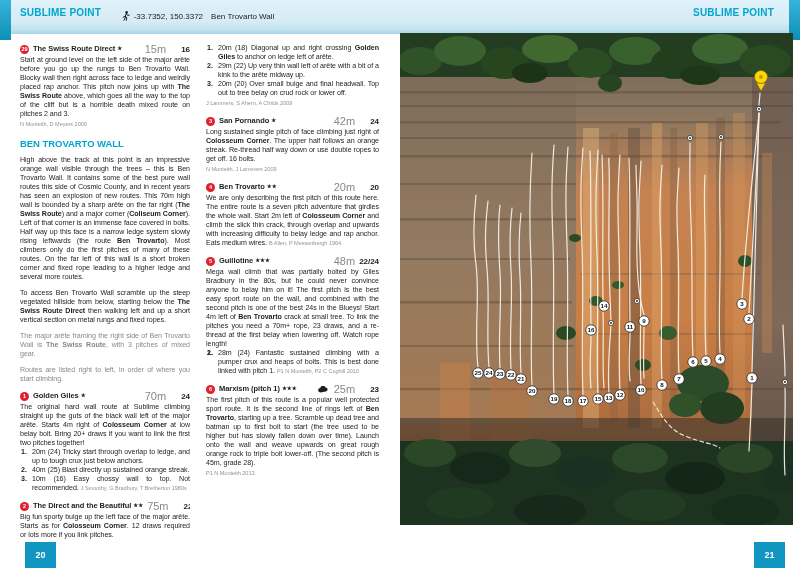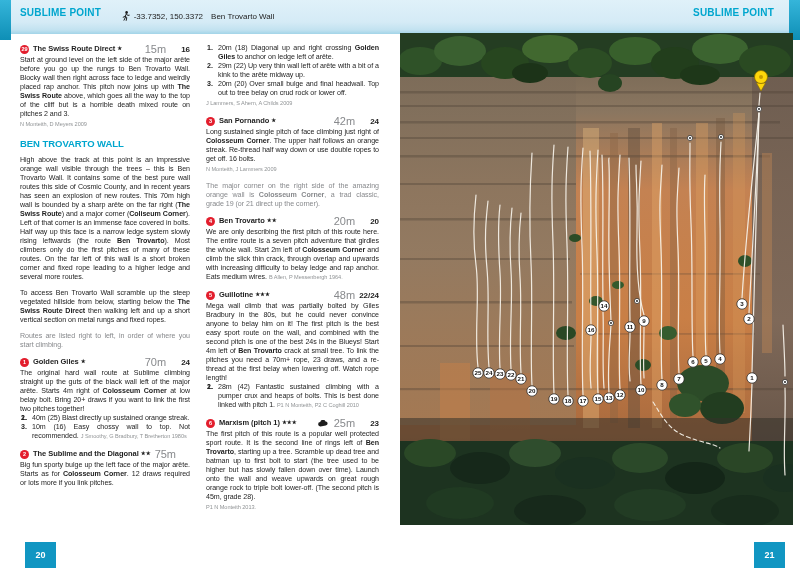--- a/index.html
+++ b/index.html
@@ -79,39 +79,40 @@
       <span class="rgrade">16</span>
     </div>
     <div class="rdesc"><span>Start at ground level on the left side of the major arête before you go up the rungs to Ben Trovarto Wall. Blocky wall then right across face to ledge and weirdly placed rap anchor. This pitch now joins up with </span><span class="b">The Swiss Route</span><span> above, which goes all the way to the top of the cliff but is a horrible death mixed route on pitches 2 and 3.</span></div>
     <div class="credit">N Monteith, D Meyers 2009</div>
   </div>
 
   <div class="section-heading">BEN TROVARTO WALL</div>
 
   <div class="para"><span>High above the track at this point is an impressive orange wall visible through the trees – this is Ben Trovarto Wall. It contains some of the best pure wall routes this side of Cosmic County, and in recent years has seen an explosion of new routes. This 70m high wall is bounded by a sharp arête on the far right (</span><span class="b">The Swiss Route</span><span>) and a major corner (</span><span class="b">Coliseum Corner</span><span>). Left of that corner is an immense face covered in bolts. Half way up this face is a narrow ledge system slowly rising leftwards (the route </span><span class="b">Ben Trovarto</span><span>). Most climbers only do the first pitches of many of these routes. On the far left of this wall is a short broken corner and fixed rope leading to a higher ledge and several more routes.</span></div>
   <div class="para"><span>To access Ben Trovarto Wall scramble up the steep vegetated hillside from below, starting below the </span><span class="b">The Swiss Route Direct</span><span> then walking left and up a short vertical section on metal rungs and fixed ropes.</span></div>
+  <div class="note"><span>The major arête framing the right side of Ben Trovarto Wall is </span><span class="b">The Swiss Route</span><span>, with 3 pitches of mixed gear.</span></div>
   <div class="note"><span>Routes are listed right to left, in order of where you start climbing.</span></div>
 
   <div class="route">
     <div class="route-head">
       <span class="badge">1</span>
       <span class="rname"><span>Golden Giles</span> <span class="stars">★</span></span>
       <span class="rlen">70m</span>
       <span class="rgrade">24</span>
     </div>
     <div class="rdesc"><span>The original hard wall route at Sublime climbing straight up the guts of the black wall left of the major arête. Starts 4m right of </span><span class="b">Colosseum Corner</span><span> at low belay bolt. Bring 20+ draws if you want to link the first two pitches together!</span></div>
-    <div class="pitch"><span class="pnum">1.</span></div>
+    <div class="pitch"><span class="pnum">1.</span><span><span>20m (24) Tricky start through overlap to ledge, and up to tough crux just below anchors.</span></span></div>
     <div class="pitch"><span class="pnum">2.</span><span><span>40m (25) Blast directly up sustained orange streak.</span></span></div>
     <div class="pitch"><span class="pnum">3.</span><span><span>10m (16) Easy chossy wall to top. Not recommended. </span></span><span class="credit-inline">J Smoothy, G Bradbury, T Bretherton 1980s</span></div>
   </div>
 
   <div class="route">
     <div class="route-head">
       <span class="badge">2</span>
-      <span class="rname"><span>The Sublime and the Diagonal</span> <span class="stars">★★</span></span>
+      <span class="rname"><span>The Direct and the Beautiful</span> <span class="stars">★★</span></span>
       <span class="rlen">75m</span>
       <span class="rgrade">22</span>
     </div>
     <div class="rdesc"><span>Big fun sporty bulge up the left face of the major arête. Starts as for </span><span class="b">Colosseum Corner</span><span>. 12 draws required or lots more if you link pitches.</span></div>
   </div>
 </div>
 
 <div class="col col2">
 
   <div class="route">
@@ -125,42 +126,41 @@
     <div class="route-head">
       <span class="badge">3</span>
       <span class="rname"><span>San Pornando</span> <span class="stars">★</span></span>
       <span class="rlen">42m</span>
       <span class="rgrade">24</span>
     </div>
     <div class="rdesc"><span>Long sustained single pitch of face climbing just right of </span><span class="b">Colosseum Corner</span><span>. The upper half follows an orange streak. Re-thread half way down or use double ropes to get off. 16 bolts.</span></div>
     <div class="credit">N Monteith, J Lammers 2009</div>
   </div>
 
-  <div class="note"><span>The major corner on the right side of the amazing orange wall is </span><span class="b">Colosseum Corner</span><span>, a trad classic, grade 19 (or 21 direct up the corner).</span></div>
 
   <div class="route">
     <div class="route-head">
       <span class="badge">4</span>
       <span class="rname"><span>Ben Trovarto</span> <span class="stars">★★</span></span>
       <span class="rlen">20m</span>
       <span class="rgrade">20</span>
     </div>
     <div class="rdesc"><span><span>We are only describing the first pitch of this route here. The entire route is a seven pitch adventure that girdles the whole wall. Start 2m left of </span><span class="b">Colosseum Corner</span><span> and climb the slick thin crack, through overlap and upwards with increasing difficulty to belay ledge and rap anchor. Eats medium wires. </span></span><span class="credit-inline">B Allen, P Messenbergh 1964.</span></div>
   </div>
 
   <div class="route">
     <div class="route-head">
       <span class="badge">5</span>
       <span class="rname"><span>Guillotine</span> <span class="stars">★★★</span></span>
       <span class="rlen">48m</span>
       <span class="rgrade">22/24</span>
     </div>
     <div class="rdesc"><span>Mega wall climb that was partially bolted by Giles Bradbury in the 80s, but he could never convince anyone to belay him on it! The first pitch is the best easy sport route on the wall, and combined with the second pitch is one of the best 24s in the Blueys! Start 4m left of </span><span class="b">Ben Trovarto</span><span> crack at small tree. To link the pitches you need a 70m+ rope, 23 draws, and a re-thread at the first belay when lowering off. Watch rope length!</span></div>
     <div class="pitch"><span class="pnum">1.</span></div>
-    <div class="pitch"><span class="pnum">2.</span><span><span>28m (42) Fantastic sustained climbing with a pumper crux and heaps of bolts. This is best done linked with pitch 1. </span></span><span class="credit-inline">P1 N Monteith, P2 C Coghill 2010</span></div>
+    <div class="pitch"><span class="pnum">2.</span><span><span>28m (24) Fantastic sustained climbing with a pumper crux and heaps of bolts. This is best done linked with pitch 1. </span></span><span class="credit-inline">P1 N Monteith, P2 C Coghill 2010</span></div>
   </div>
 
   <div class="route">
     <div class="route-head">
       <span class="badge">6</span>
       <span class="rname"><span>Marxism (pitch 1)</span> <span class="stars">★★★</span></span>
       <svg class="cloud" viewBox="0 0 20 14">
         <path d="M5,13 a4.5,4.5 0 0 1 -0.5,-9 a5.5,5.5 0 0 1 10.5,-1 a4,4 0 0 1 0.5,8 z" fill="#1d1d1d"></path>
       </svg>
       <span class="rlen">25m</span>

